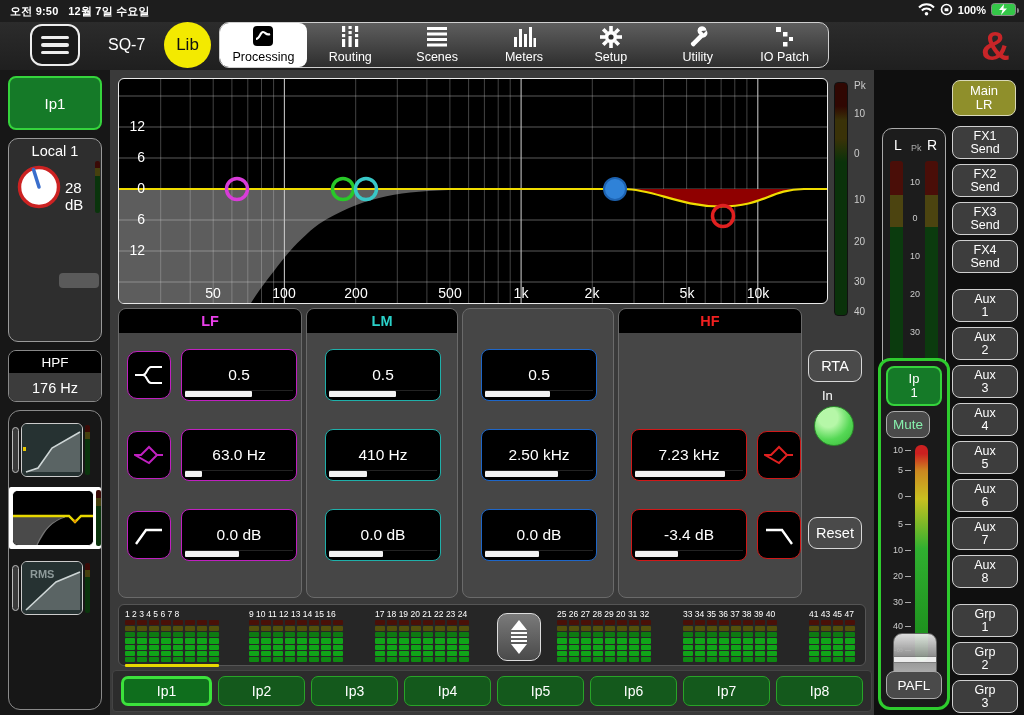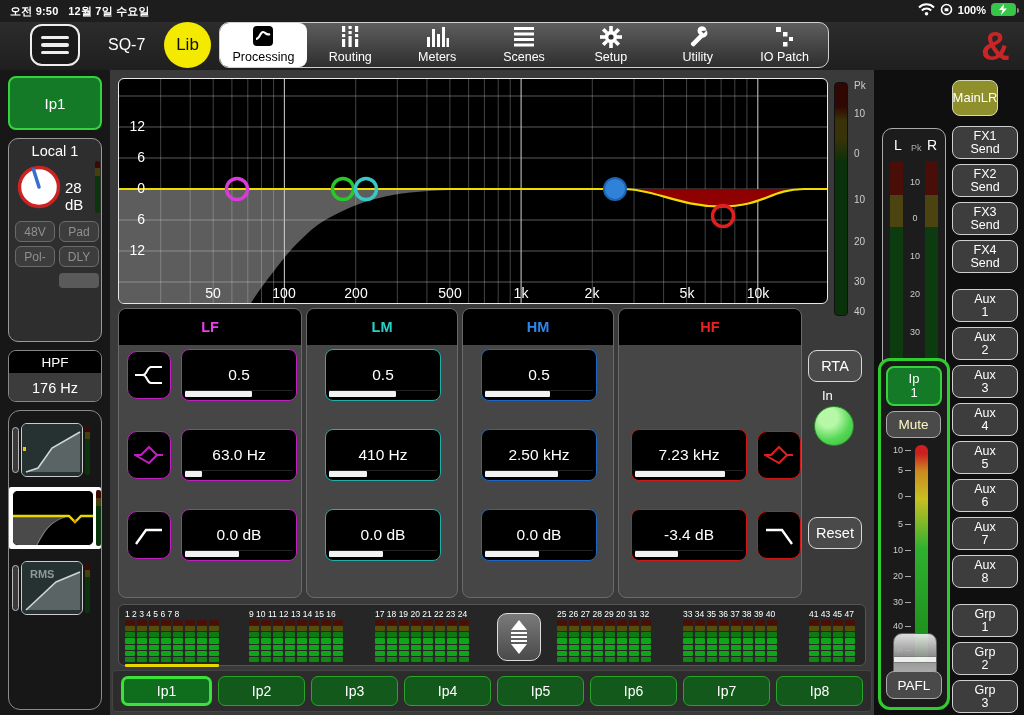--- a/index.html
+++ b/index.html
@@ -40,21 +40,21 @@
   .mthin{width:5px;height:50px;border-radius:2px;background:linear-gradient(#3a0a06 0 14%,#46400e 14% 28%,#0a340c 28% 100%)}
   .tile.sel{background:#fff;border-radius:2px;left:0;width:92px;padding-left:3px}
   
   #main{position:absolute;left:110px;top:70px;width:764px;height:645px;background:#3a3a3a}
   #graph-wrap{position:absolute;left:8px;top:8px;width:710px;height:226px;background:#000;border:1.5px solid #e8e8e8;border-radius:6px;overflow:hidden}
   #pkcol{position:absolute;left:722px;top:8px;width:40px;height:242px;color:#ccc;font-size:10px}
   #pkbar{position:absolute;left:2px;top:4px;width:14px;height:234px;border-radius:4px;background:linear-gradient(#300702 0 10%,#3a3208 16% 24%,#0a320a 34% 100%);border:1px solid #111}
   .pktick{position:absolute;left:22px}
   
   .band{position:absolute;top:238px;height:290px;background:#464646;border:1px solid #6a6a6a;border-radius:8px;overflow:hidden}
-  .band-head{height:36px;background:#000;display:flex;align-items:center;justify-content:center;font-size:14.5px;font-weight:bold}
+  .band-head{height:24px;background:#000;display:flex;align-items:center;justify-content:center;font-size:14.5px;font-weight:bold}
   .vbox{position:relative;width:116px;height:52px;background:#000;border:1.5px solid;border-radius:8px;color:#fff;font-size:15.5px;display:flex;align-items:center;justify-content:center}
   .prog{position:absolute;left:3px;right:3px;bottom:3px;height:7px;background:#000;border-top:1px solid #222}
   .prog i{display:block;height:6px;background:#f2f2f2;border-radius:1px}
   .ibtn{width:44px;height:48px;background:#000;border:1.5px solid;border-radius:10px;display:flex;align-items:center;justify-content:center}
   .bandrow{position:absolute;display:flex;align-items:center;gap:10px}
   #rta-btn,#reset-btn{position:absolute;left:698px;width:54px;height:32px;background:#4a4a4a;border:1.5px solid #d8d8d8;border-radius:9px;color:#fff;font-size:14.5px;display:flex;align-items:center;justify-content:center}
   #in-led{position:absolute;left:704px;top:336px;width:40px;height:40px;border-radius:50%;background:radial-gradient(circle at 35% 28%,#b6f7a8 0 26%,#55d855 60%,#37b737 100%);border:1px solid #2a8a2a}
   #in-label{position:absolute;left:712px;top:318px;color:#fff;font-size:13px}
   
   #bridge{position:absolute;left:8px;top:534px;width:748px;height:62px;background:#262626;border:1px solid #555;border-radius:6px}
@@ -70,29 +70,29 @@
   #scrollbtn .tri-d{width:0;height:0;border-left:8px solid transparent;border-right:8px solid transparent;border-top:10px solid #fff}
   #scrollbtn .lines{display:flex;flex-direction:column;gap:2px}
   #scrollbtn .lines i{width:16px;height:2px;background:#fff;display:block}
   
   #fadsel{position:absolute;left:2px;top:600px;width:760px;height:42px;background:#2c2c2c;border:1px solid #444;border-radius:4px;display:flex;gap:6px;padding:5px 8px}
   .ipbtn{flex:1;background:#14591c;border:1.5px solid #28a428;border-radius:7px;color:#fff;font-size:14px;display:flex;align-items:center;justify-content:center}
   .ipbtn.active{border:3px solid #3ce23c;background:#0f6e1d}
   
   #right{position:absolute;left:874px;top:70px;width:150px;height:645px;background:#0f0f0f}
   .mixbtn{width:66px;height:33px;background:#3d3d3d;border:1px solid #cfcfcf;border-radius:8px;color:#fff;font-size:12.5px;line-height:13px;display:flex;flex-direction:column;align-items:center;justify-content:center}
-  #main-lr{position:absolute;left:78px;top:10px;width:46px;height:36px;background:#8f8f2b;border:1px solid #d8d8b8;border-radius:8px;color:#fff;font-size:13px;line-height:14px;display:flex;flex-direction:row;align-items:center;justify-content:center}
+  #main-lr{position:absolute;left:78px;top:10px;width:64px;height:36px;background:#8f8f2b;border:1px solid #d8d8b8;border-radius:8px;color:#fff;font-size:13px;line-height:14px;display:flex;flex-direction:column;align-items:center;justify-content:center}
   #mixcol{position:absolute;left:78px;top:56px;display:flex;flex-direction:column;gap:5px}
   .mixgap{height:6px}
   #lr-panel{position:absolute;left:8px;top:58px;width:64px;height:294px;border:1.5px solid #aaa;border-radius:10px;background:#1c1c1c;color:#fff}
   .lrbar{position:absolute;top:32px;width:13px;height:228px;border-radius:3px;background:linear-gradient(#4a0e08 0 15%,#4c4410 15% 29%,#0b3b0e 29% 100%)}
   .lrtick{position:absolute;left:24px;width:16px;text-align:center;font-size:9px;color:#ccc}
   #strip{position:absolute;left:4px;top:288px;width:72px;height:352px;border:3px solid #2ecc2e;border-radius:12px;background:#1a1a1a}
   #strip-ip{position:absolute;left:5px;top:5px;width:56px;height:40px;font-size:13px;line-height:14px;flex-direction:column}
-  #mute-btn{position:absolute;left:5px;top:50px;width:55px;height:27px;background:#4a4a4a;border:1px solid #aaa;border-radius:8px;color:#fef9c3;font-size:13.5px;display:flex;align-items:center;justify-content:center}
+  #mute-btn{position:absolute;left:5px;top:50px;width:44px;height:27px;background:#4a4a4a;border:1px solid #aaa;border-radius:8px;color:#86efac;font-size:13.5px;display:flex;align-items:center;justify-content:center}
   #fader{position:absolute;left:0;top:84px;width:66px;height:216px}
   #fadbar{position:absolute;left:34px;top:0;width:13px;height:216px;border-radius:6px;background:linear-gradient(#cc2020 0 4%,#cc8820 12%,#c8c020 25%,#30b030 48%,#188818 100%)}
   .ftick{position:absolute;left:0;width:30px;color:#ccc;font-size:9px;text-align:right}
   .ftick:after{content:"";display:inline-block;width:6px;height:1px;background:#aaa;vertical-align:middle;margin-left:2px}
   #fadcap{position:absolute;left:12px;top:188px;width:44px;height:50px;border-radius:9px;background:linear-gradient(#efefef,#9a9a9a 45%,#c8c8c8);border:1px solid #666;opacity:.92}
   #fadcap:after{content:"";position:absolute;left:0;right:0;top:22px;height:5px;background:#fff;border-top:1px solid #888;border-bottom:1px solid #888}
   #strip-pafl{position:absolute;left:5px;top:310px;width:56px;height:28px;background:#4a4a4a;border:1px solid #aaa;border-radius:8px;color:#fff;font-size:13.5px;display:flex;align-items:center;justify-content:center}
 </style>
 </head>
 <body>
@@ -151,39 +151,39 @@
               <rect x="17" y="1" width="3.2" height="6"></rect>
               <rect x="17" y="9" width="3.2" height="3.2"></rect>
               <rect x="17" y="14" width="3.2" height="8"></rect>
             </g>
           </svg>
         <span>Routing</span>
       </div>
       <div class="tab">
         <svg width="24" height="24" viewBox="0 0 24 24">
             <g fill="#fff">
+              <rect x="2" y="2" width="20" height="3"></rect>
+              <rect x="2" y="7.5" width="20" height="3"></rect>
+              <rect x="2" y="13" width="20" height="3"></rect>
+              <rect x="2" y="18.5" width="20" height="3"></rect>
+            </g>
+          </svg>
+        <span>Scenes</span>
+      </div>
+      <div class="tab">
+        <svg width="24" height="24" viewBox="0 0 24 24">
+            <g fill="#fff">
               <rect x="2" y="12" width="3" height="10"></rect>
               <rect x="7" y="4" width="3" height="18"></rect>
               <rect x="12" y="9" width="3" height="13"></rect>
               <rect x="17" y="2" width="3" height="20"></rect>
               <rect x="21.5" y="13" width="2.5" height="9"></rect>
             </g>
           </svg>
         <span>Meters</span>
-      </div>
-      <div class="tab">
-        <svg width="24" height="24" viewBox="0 0 24 24">
-            <g fill="#fff">
-              <rect x="2" y="2" width="20" height="3"></rect>
-              <rect x="2" y="7.5" width="20" height="3"></rect>
-              <rect x="2" y="13" width="20" height="3"></rect>
-              <rect x="2" y="18.5" width="20" height="3"></rect>
-            </g>
-          </svg>
-        <span>Scenes</span>
       </div>
       <div class="tab">
         <svg width="24" height="24" viewBox="0 0 24 24">
             <g fill="#fff">
               <rect x="10.2" y="1" width="3.6" height="5" transform="rotate(0 12 12)"></rect>
               <rect x="10.2" y="18" width="3.6" height="5"></rect>
               <rect x="1" y="10.2" width="5" height="3.6"></rect>
               <rect x="18" y="10.2" width="5" height="3.6"></rect>
               <rect x="10.2" y="1" width="3.6" height="5" transform="rotate(45 12 12)"></rect>
               <rect x="10.2" y="18" width="3.6" height="5" transform="rotate(45 12 12)"></rect>
@@ -220,26 +220,20 @@
     <div class="chanbtn abs" id="ip1-main">Ip1</div>
 
     <div class="abs" id="local-panel">
       <div id="local-name">Local 1</div>
       <svg class="abs" style="left:6px;top:24px" width="48" height="48" viewBox="0 0 48 48">
         <circle cx="24" cy="24" r="19.5" fill="#fff" stroke="#cc2222" stroke-width="3.5"></circle>
         <line x1="24" y1="24" x2="18.5" y2="6.5" stroke="#3a6ecc" stroke-width="3.5" stroke-linecap="round"></line>
       </svg>
       <div class="abs" style="left:56px;top:40px;font-size:15px">28 dB</div>
       <div class="abs" style="left:86px;top:22px;width:5px;height:52px;border-radius:2px;background:linear-gradient(#3a0a06 0 14%,#46400e 14% 28%,#0a340c 28% 100%)"></div>
-      <div class="abs" style="left:6px;top:82px;display:grid;grid-template-columns:40px 40px;gap:4px">
-        <div class="preamp-btn">48V</div>
-        <div class="preamp-btn">Pad</div>
-        <div class="preamp-btn">Pol-</div>
-        <div class="preamp-btn">DLY</div>
-      </div>
       <div class="abs" style="left:50px;top:134px;width:40px;height:15px;background:#5a5a5a;border-radius:4px"></div>
     </div>
 
     <div class="abs" id="hpf-panel">
       <div id="hpf-head">HPF</div>
       <div id="hpf-val">176 Hz</div>
     </div>
 
     <div class="abs" id="proc-list">
       <div class="tile" style="top:8px">
@@ -427,21 +421,20 @@
         <div class="vbox" style="border-color:#1fb0aa">
           <span>0.0 dB</span>
           <div class="prog">
               <i style="width: 50%;"></i>
             </div>
         </div>
       </div>
     </div>
 
     <div class="band" style="left:352px;width:152px">
-      <div class="band-head" style="color:#2e86e8">HM</div>
       <div class="bandrow" style="left:18px;top:40px">
         <div class="vbox" style="border-color:#1e66c8">
           <span>0.5</span>
           <div class="prog">
               <i style="width: 60%;"></i>
             </div>
         </div>
       </div>
       <div class="bandrow" style="left:18px;top:120px">
         <div class="vbox" style="border-color:#1e66c8">

